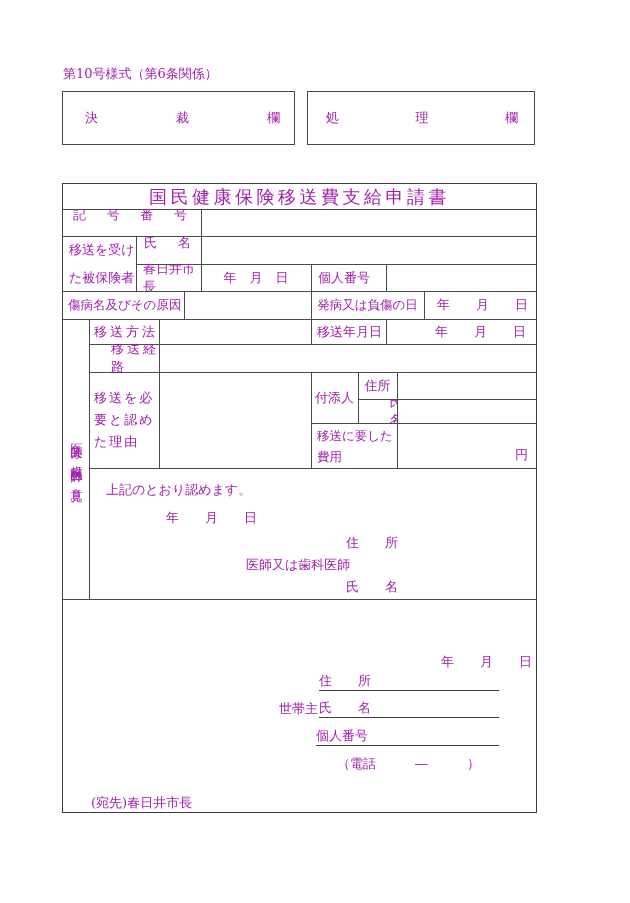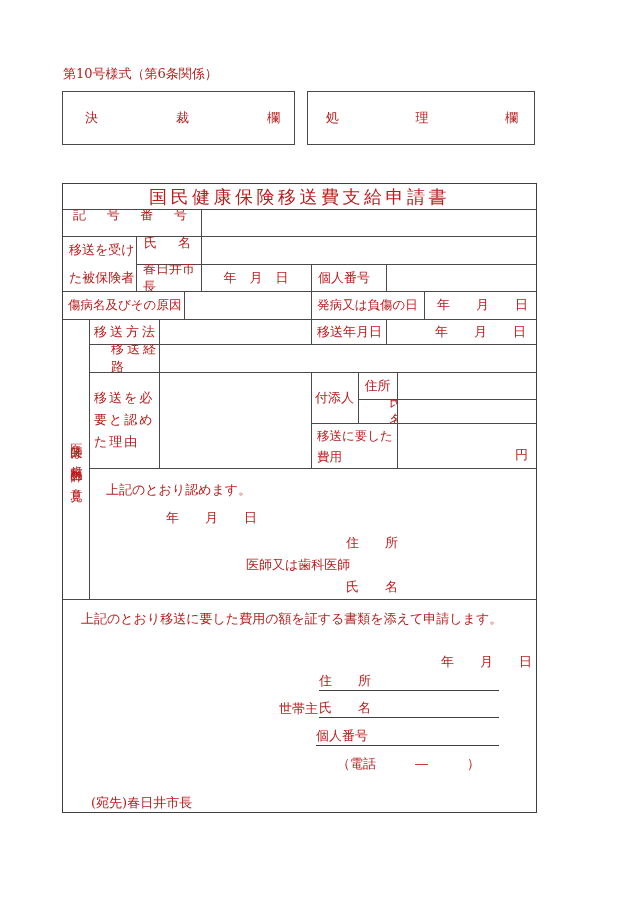--- a/index.html
+++ b/index.html
@@ -1,19 +1,19 @@
 <!DOCTYPE html>
 <html lang="ja"><head>
 <meta charset="utf-8">
 <style>
   html,body{margin:0;padding:0;background:#ffffff;}
   .page{
     position:relative;width:630px;height:903px;background:#ffffff;
     font-family:"DejaVu Serif","Liberation Serif",serif;
-    color:#b91c1c;font-size:13px;overflow:hidden;
+    color:#a21caf;font-size:13px;overflow:hidden;
   }
   .abs{position:absolute;}
   .box{position:absolute;border:1px solid #4a4a4a;box-sizing:border-box;}
   .tbl{position:absolute;left:62px;top:183px;width:473px;height:628px;
        border:1px solid #3f3f3f;box-sizing:content-box;}
   .hl{position:absolute;height:1px;background:#4a4a4a;}
   .vl{position:absolute;width:1px;background:#4a4a4a;}
   .cell{position:absolute;box-sizing:border-box;display:flex;align-items:center;overflow:hidden;}
   .jst{display:block;text-align:justify;text-align-last:justify;}
   .jst::after{content:"";display:inline-block;width:100%;}
@@ -123,21 +123,20 @@
     <div class="cell" style="left:334px;top:239px;width:139px;height:45px;align-items:flex-end;justify-content:flex-end;padding:0 8px 4px 0;">
       <span>円</span>
     </div>
 
     <div class="abs" style="left:43px;top:297px;">上記のとおり認めます。</div>
     <div class="abs" style="left:103px;top:325px;">年　　月　　日</div>
     <div class="abs" style="left:283px;top:350px;">住　　所</div>
     <div class="abs" style="left:183px;top:372px;text-align:right;">医師又は歯科医師</div>
     <div class="abs" style="left:283px;top:394px;">氏　　名</div>
 
-    <div class="abs" style="left:18px;top:426px;">上記のとおり移送に要した費用の額を証する書類を添えて申請します。</div>
     <div class="abs" style="left:378px;top:469px;">年　　月　　日</div>
 
     <div class="fill-line" style="left:256px;top:488px;width:180px;">
       <span>住　　所</span>
     </div>
     <div class="abs" style="left:216px;top:516px;">世帯主</div>
     <div class="fill-line" style="left:256px;top:515px;width:180px;">
       <span>氏　　名</span>
     </div>
     <div class="fill-line" style="left:253px;top:543px;width:183px;">

